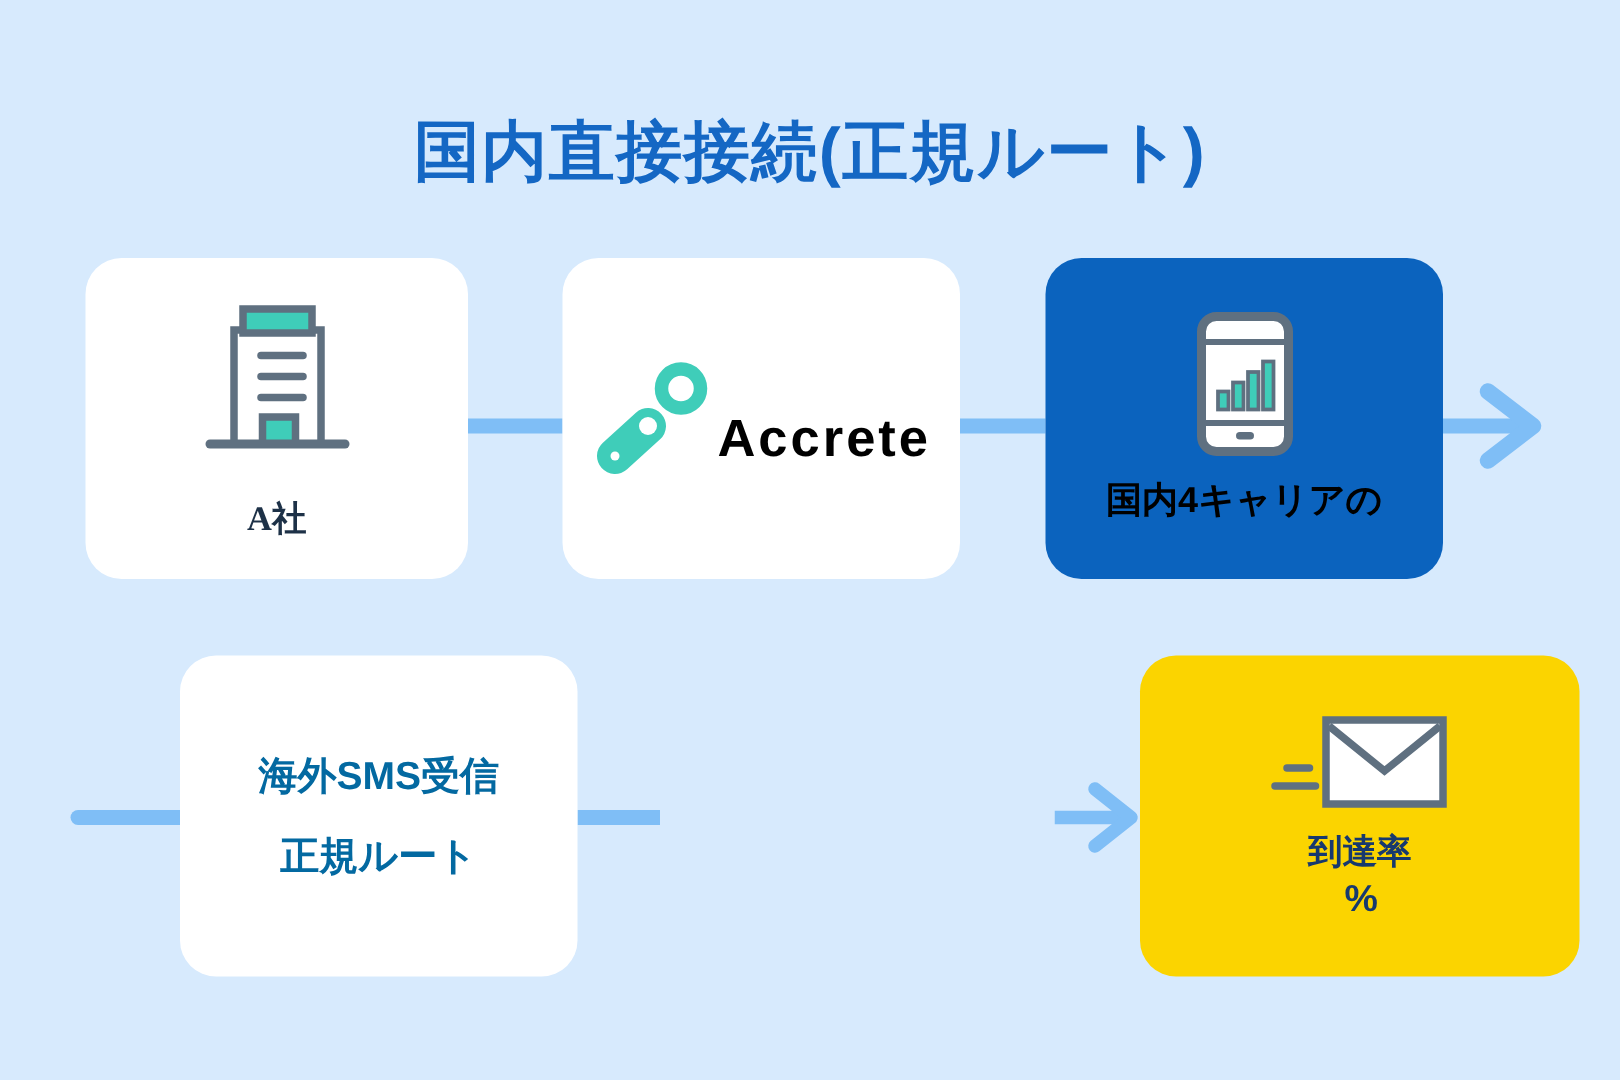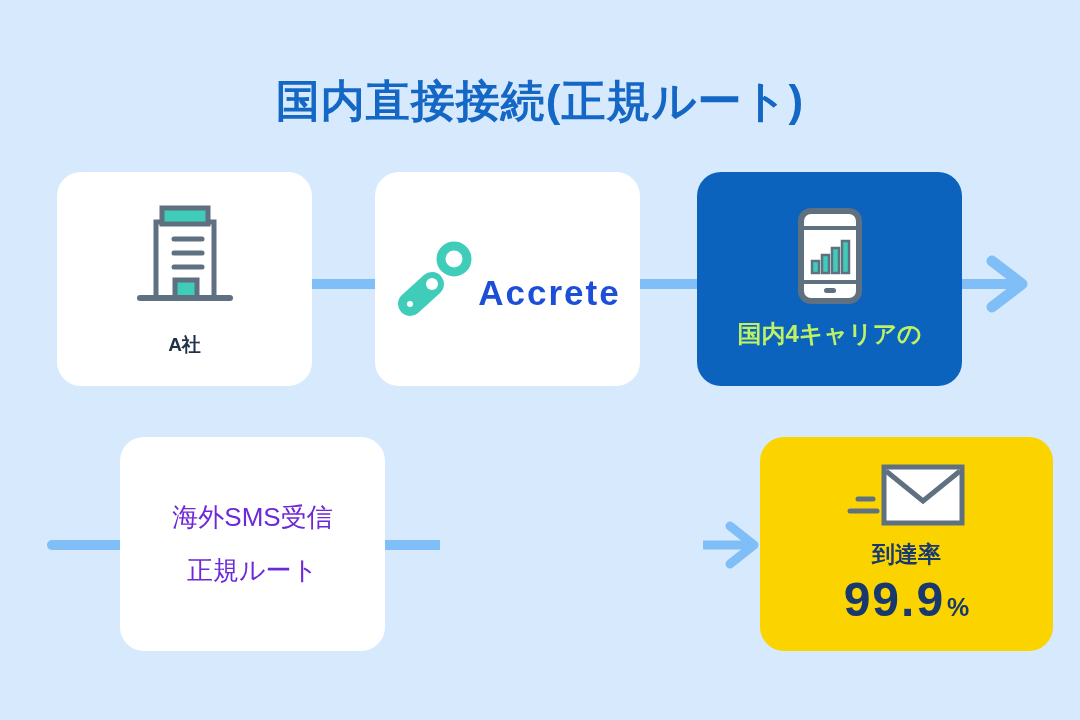--- a/index.html
+++ b/index.html
@@ -26,32 +26,32 @@
   }
   .card.top{top:172px;height:214px;}
   .card.bottom{top:437px;height:214px;}
   .card-a{left:57px;width:255px;}
   .card-accrete{left:375px;width:265px;flex-direction:row;}
   .card-carriers{left:697px;width:265px;background:#0b63be;}
   .card-overseas{left:120px;width:265px;}
   .card-domestic{left:440px;width:265px;}
   .card-result{left:760px;width:293px;background:#fbd400;}
   .card-label-dark{
-    font-size:19px;font-weight:700;color:#1d3147;margin-top:20px;
+    font-size:23px;font-weight:700;color:#1d3147;margin-top:20px;font-family:Liberation Serif, serif;
   }
   .two-line{
-    font-size:26px;font-weight:400;color:#6d28d9;
+    font-size:26px;font-weight:700;color:#0369a1;
     line-height:53px;text-align:center;
   }
   .blue-card-label{
-    font-size:24px;font-weight:700;color:#bef264;
+    font-size:24px;font-weight:700;color:#000000;
     line-height:35px;text-align:center;margin-top:12px;
   }
   .accrete-text{
-    font-size:35px;font-weight:600;color:#1d4ed8;
+    font-size:35px;font-weight:600;color:#000000;
     letter-spacing:2px;
     transform:translateY(14px);
     margin-left:4px;
   }
   .result-label{
     font-size:23px;font-weight:700;color:#17396e;margin-top:8px;
   }
   .result-value-row{
     display:flex;align-items:baseline;margin-top:2px;
   }
@@ -141,18 +141,17 @@
 
   <div class="card bottom card-result">
     <svg width="122" height="70" viewBox="0 0 122 70">
       <line x1="12" y1="38" x2="27" y2="38" stroke="#5f7080" stroke-width="5" stroke-linecap="round"></line>
       <line x1="4" y1="50" x2="31" y2="50" stroke="#5f7080" stroke-width="5" stroke-linecap="round"></line>
       <rect x="38" y="6" width="78" height="56" fill="#ffffff" stroke="#5f7080" stroke-width="5"></rect>
       <polyline points="40,10 77,40 114,10" fill="none" stroke="#5f7080" stroke-width="5"></polyline>
     </svg>
     <div class="result-label">到達率</div>
     <div class="result-value-row">
-      <span class="result-value">99.9</span>
       <span class="result-unit">%</span>
     </div>
   </div>
 
 </div>
 
 </body></html>

